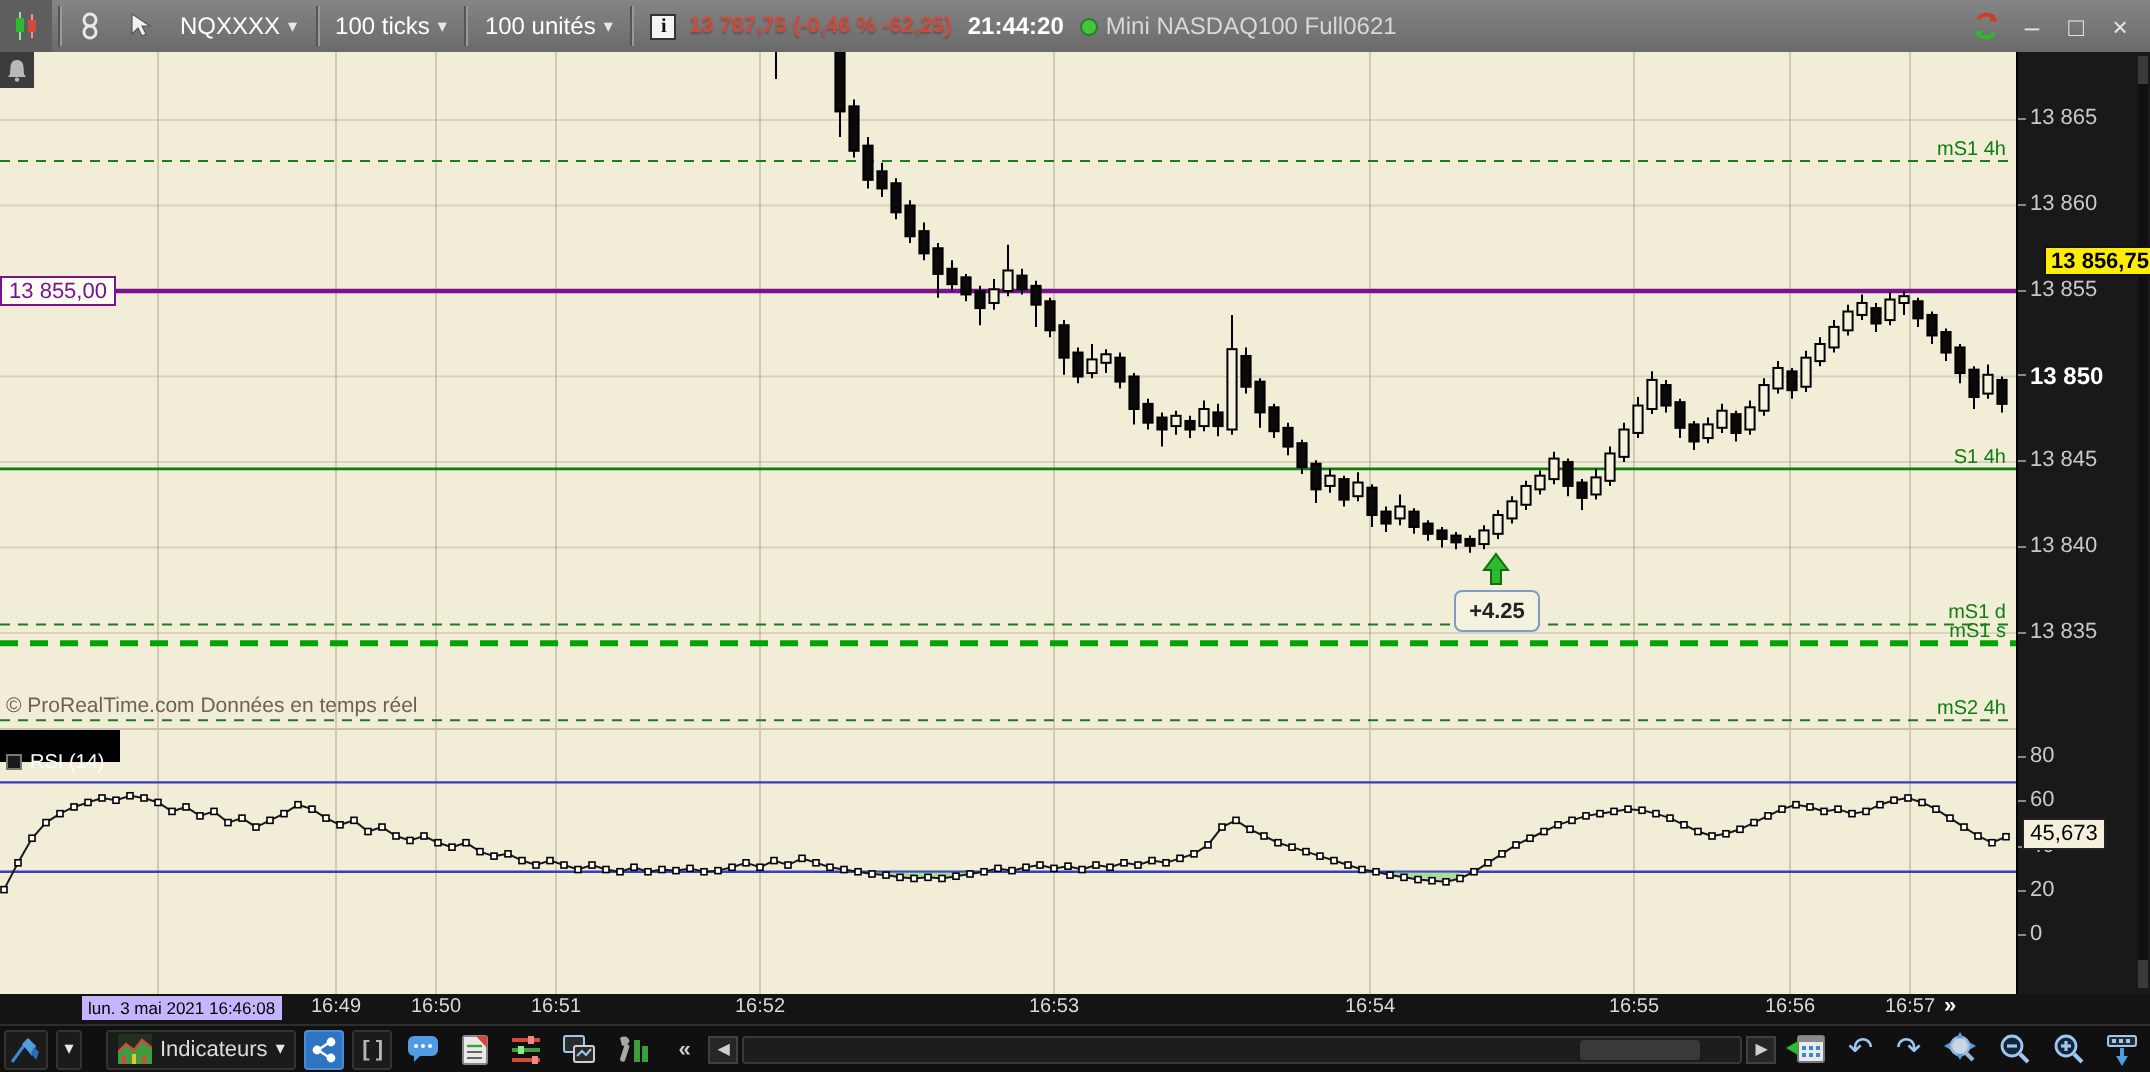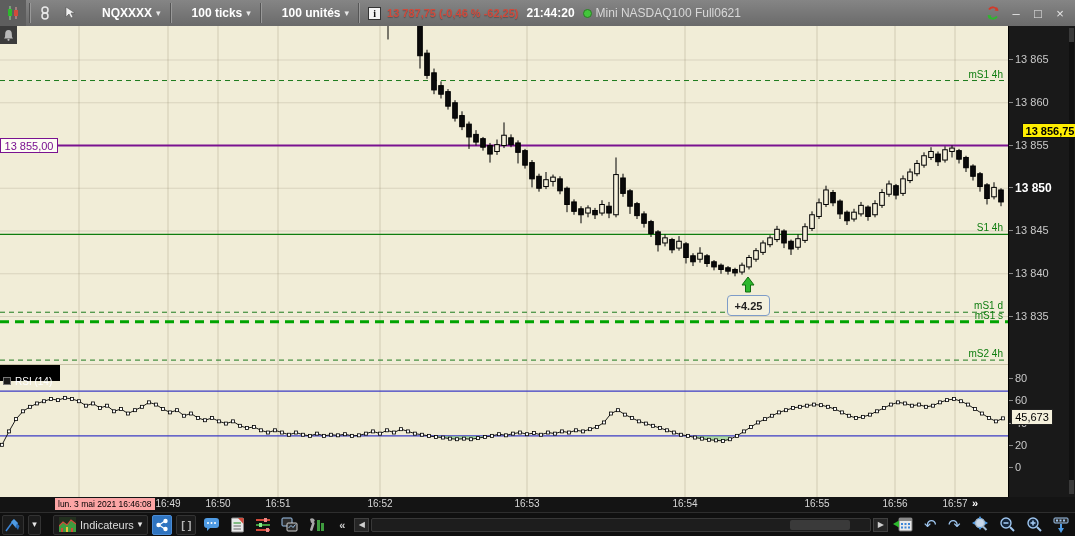--- a/index.html
+++ b/index.html
@@ -6,21 +6,21 @@
   *{box-sizing:border-box;}
   #app{position:relative;width:1075px;height:536px;overflow:hidden;
        font-family:"Liberation Sans",sans-serif;background:#f1edd7;}
 
   
   #titlebar{position:absolute;left:0;top:0;width:1075px;height:26px;
     background:linear-gradient(#858585,#6a6a6a);display:flex;align-items:center;
     color:#fff;font-size:12px;}
   .tb-sep{width:1px;height:20px;background:#555;box-shadow:1px 0 0 #999;margin:0 3px;flex:none;}
   .tb-btn{display:flex;align-items:center;gap:4px;padding:0 6px;height:26px;cursor:default;flex:none;}
-  .tb-label{font-weight:bold;color:#fff;margin-left:12px;}
+  .tb-label{font-weight:normal;color:#fff;}
   .caret{font-size:9px;color:#e8e8e8;line-height:1;}
   #logo-box{width:26px;height:26px;display:flex;align-items:center;justify-content:center;background:#5e5e5e;flex:none;}
   #price-info{color:#cf4a3c;font-weight:bold;font-size:11px;letter-spacing:0;text-shadow:0 1px 1px rgba(0,0,0,.25);white-space:nowrap;}
   #clock{font-weight:bold;margin:0 4px 0 8px;}
   #status-dot{width:9px;height:9px;border-radius:50%;background:#43c63b;border:1px solid #2a7d26;flex:none;margin:0 4px;}
   #win-title{color:#d8d8d8;font-size:12px;white-space:nowrap;}
   #tb-right{margin-left:auto;display:flex;align-items:center;gap:8px;padding-right:8px;}
   .winctl{color:#e6e6e6;font-size:13px;width:14px;text-align:center;cursor:default;line-height:1;}
   .info-chip{width:13px;height:13px;background:#f4f4f4;border:1px solid #333;color:#111;
     font-size:10px;font-weight:bold;font-family:"Liberation Serif",serif;display:flex;align-items:center;justify-content:center;flex:none;}
@@ -68,21 +68,21 @@
     border:1px solid #111;color:#000;font-size:11px;font-weight:bold;display:flex;align-items:center;justify-content:center;margin-left:12px;}
   #rsi-value{position:absolute;left:2px;top:383px;width:42px;height:16px;background:#f4f0dc;
     border:1px solid #222;color:#000;font-size:11px;display:flex;align-items:center;justify-content:center;}
   #axis-scroll{position:absolute;right:1px;top:2px;width:5px;height:466px;background:#101010;}
   #axis-scroll .notch{position:absolute;left:0;width:5px;height:14px;background:#3a3a3a;}
 
   
   #time-axis{position:absolute;left:0;top:497px;width:1075px;height:15px;background:#141414;
     color:#d8d8d8;font-size:10px;}
   .ttick{position:absolute;top:1px;transform:translateX(-50%);}
-  #date-chip{position:absolute;left:55px;top:1px;background:#fca5a5;color:#000;
+  #date-chip{position:absolute;left:41px;top:1px;background:#c4b5fd;color:#000;
     font-size:8.5px;padding:1px 3px;white-space:nowrap;}
   #end-jump{position:absolute;left:968px;top:0;color:#fff;font-size:11px;font-weight:bold;padding:0 4px;}
 
   
   #toolbar{position:absolute;left:0;top:512px;width:1075px;height:24px;background:#101010;
     border-top:1px solid #2e2e2e;display:flex;align-items:center;color:#bbb;font-size:11px;}
   .tool{height:20px;min-width:20px;margin:0 2px;border:1px solid #333;border-radius:2px;
     background:#1b1b1b;display:flex;align-items:center;justify-content:center;flex:none;padding:0 2px;}
   .tool.blue{background:#2f74c0;border-color:#4a8bd4;}
   .tool.flat{border-color:transparent;background:transparent;}
@@ -361,20 +361,21 @@
     <div id="tabstrip">
       <div id="bell-box">
         <svg width="11" height="12" viewBox="0 0 11 12" style="position:static">
           <path d="M5.5 1 C3 1 2.2 3 2.2 5 L2 8 L1 9.5 L10 9.5 L9 8 L8.8 5 C8.8 3 8 1 5.5 1 Z" fill="#b9b9b9"></path>
           <circle cx="5.5" cy="10.8" r="1.1" fill="#b9b9b9"></circle>
         </svg>
       </div>
     </div>
 
     <div id="level-label">13 855,00</div>
+    <div id="copyright">© ProRealTime.com Données en temps réel</div>
     <div id="gain-box">+4.25</div>
   </div>
 
   <div id="rsi-chart">
     <svg id="rsi-svg" width="1008" height="133" viewBox="0 364 1008 133">
         <line x1="79" y1="364" x2="79" y2="497" stroke="rgba(125,115,90,0.28)" stroke-width="1"></line>
         <line x1="168" y1="364" x2="168" y2="497" stroke="rgba(125,115,90,0.28)" stroke-width="1"></line>
         <line x1="218" y1="364" x2="218" y2="497" stroke="rgba(125,115,90,0.28)" stroke-width="1"></line>
         <line x1="278" y1="364" x2="278" y2="497" stroke="rgba(125,115,90,0.28)" stroke-width="1"></line>
         <line x1="380" y1="364" x2="380" y2="497" stroke="rgba(125,115,90,0.28)" stroke-width="1"></line>

